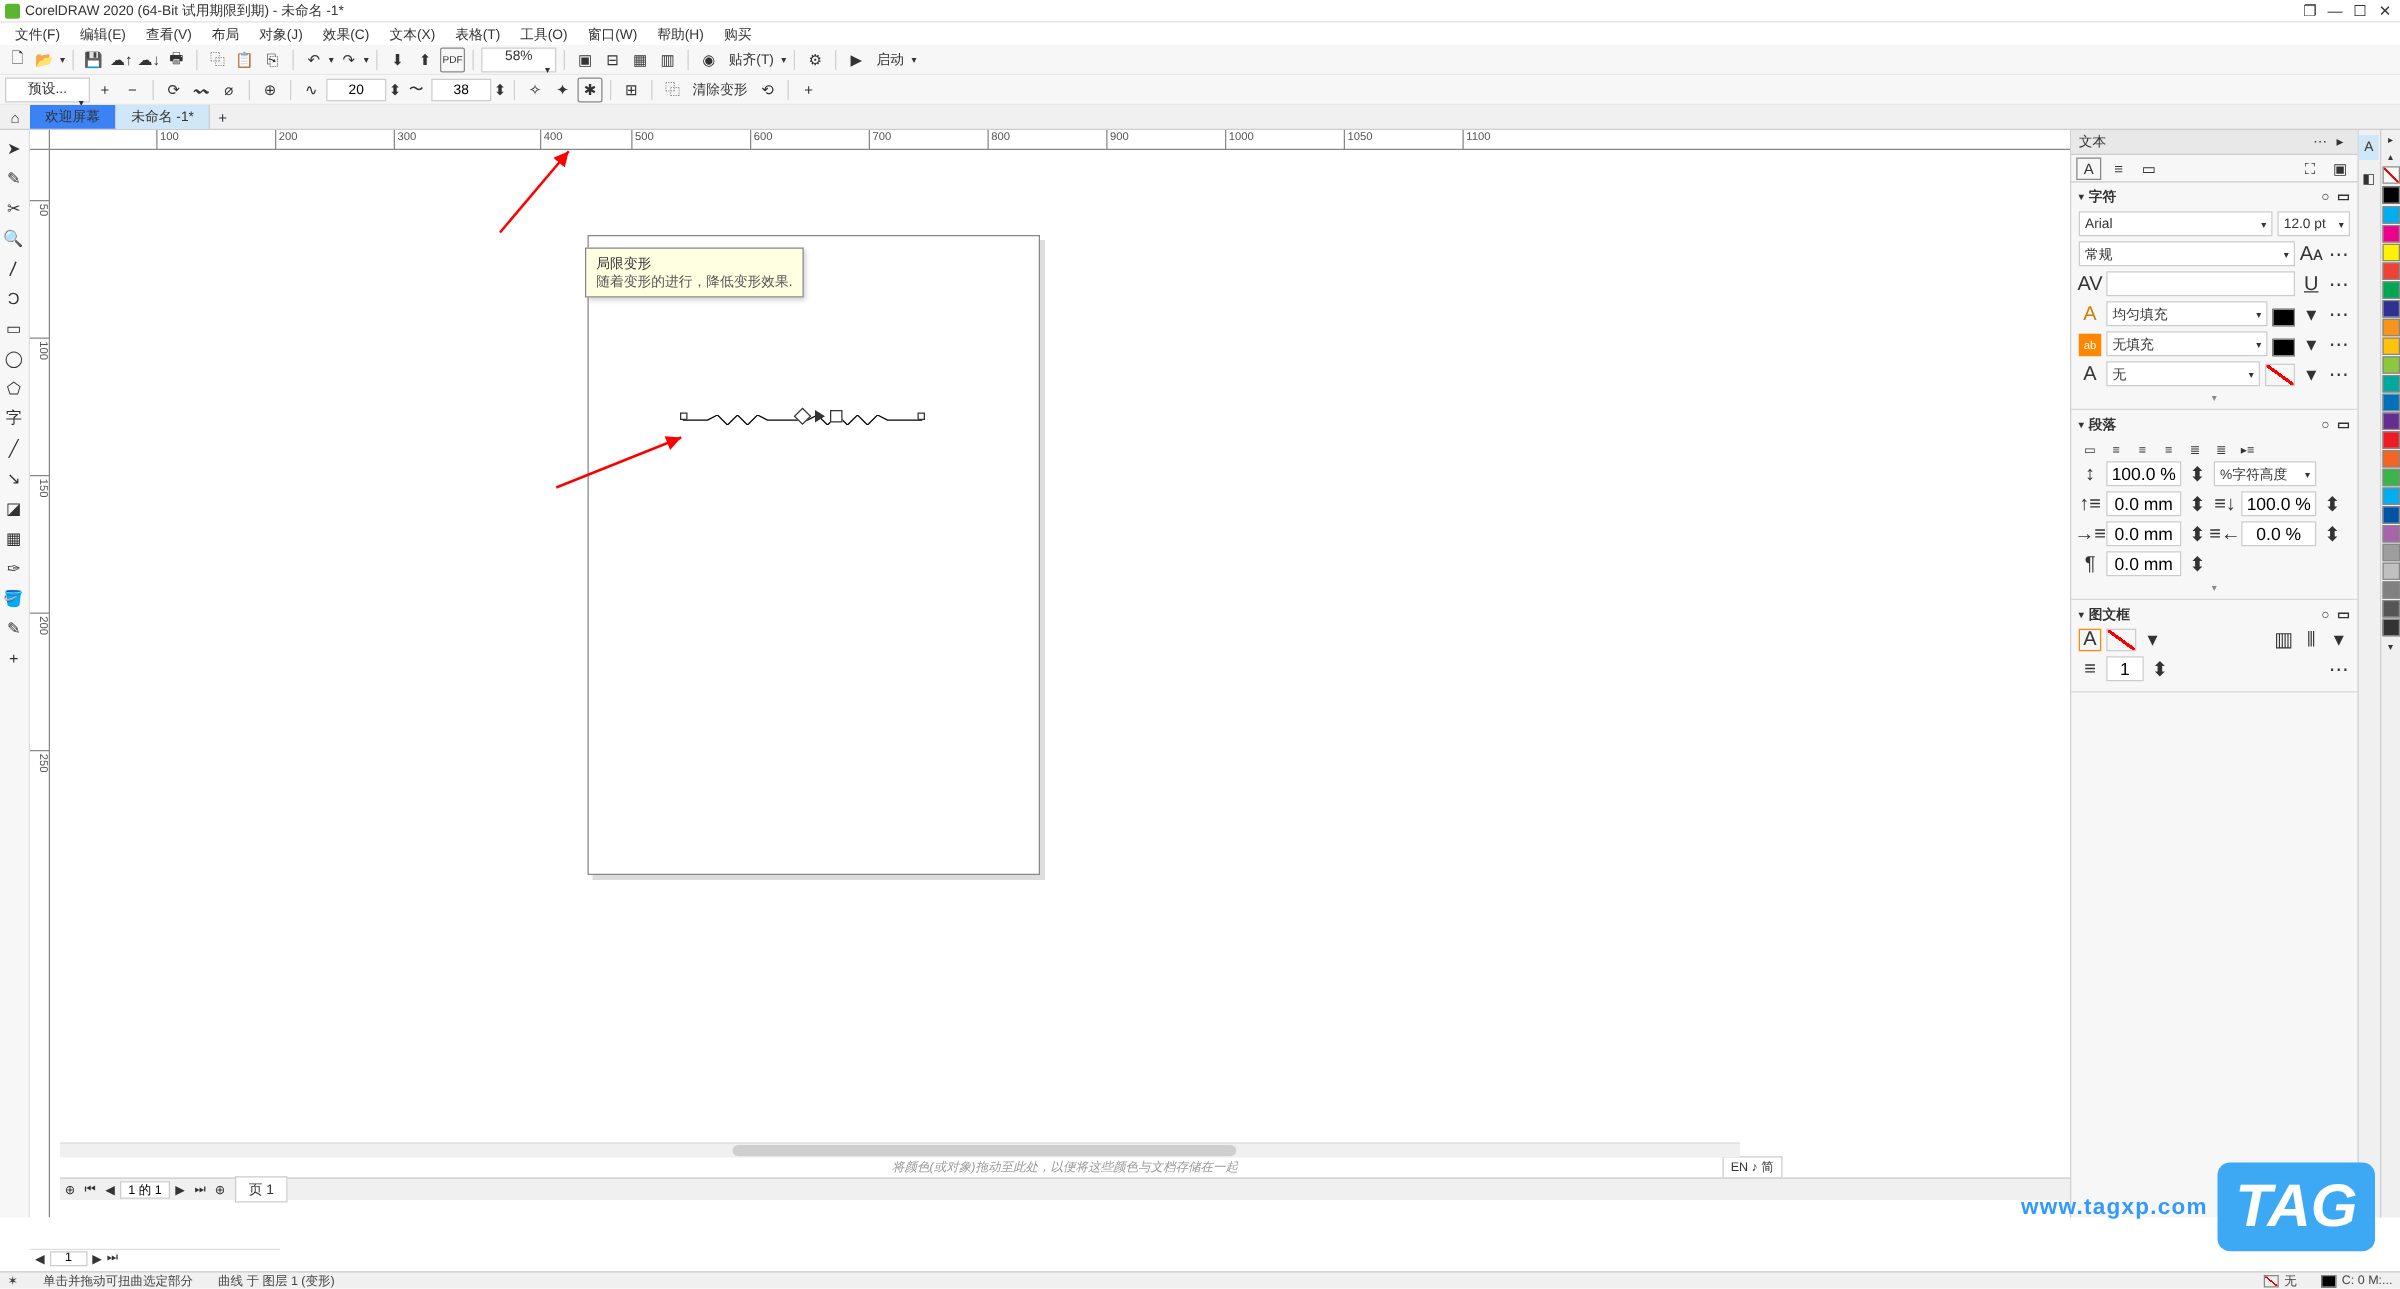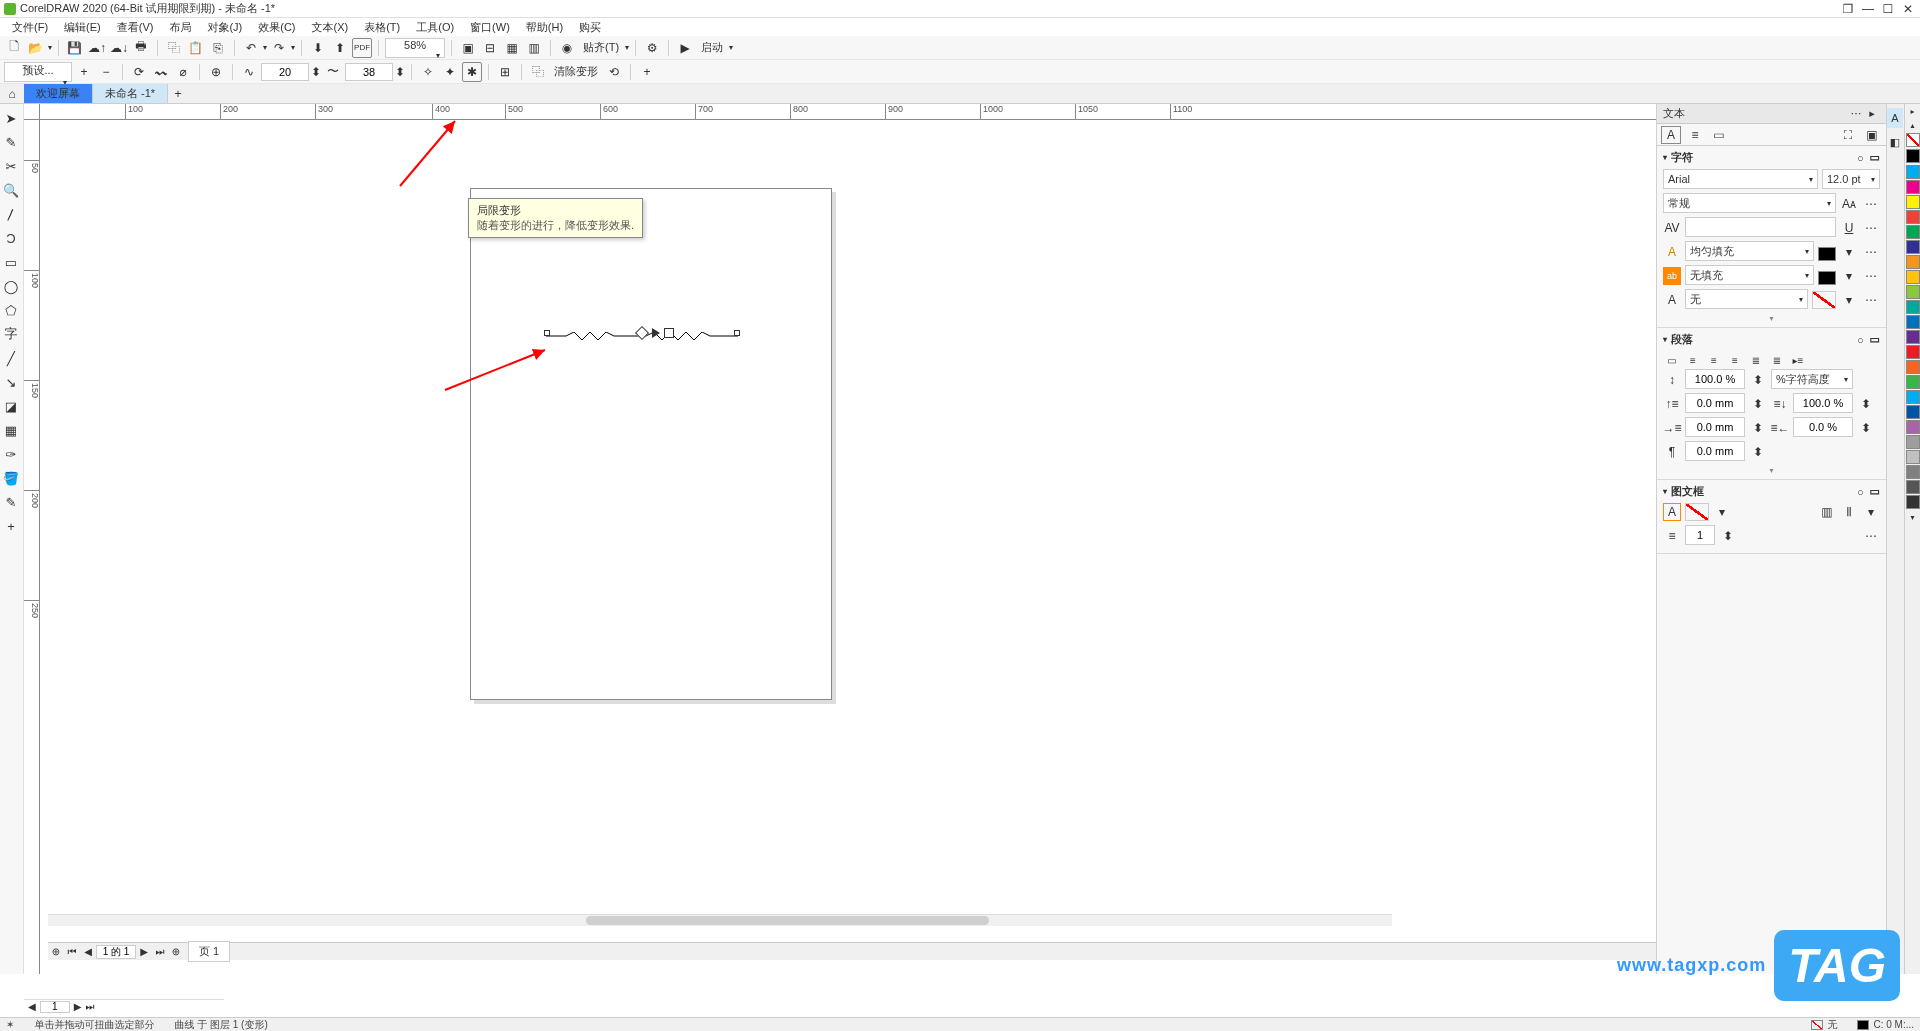--- a/index.html
+++ b/index.html
@@ -74,22 +74,22 @@
 .docker-header .spacer { flex: 1; }
 .docker-header .db { width: 16px; cursor: pointer; text-align: center; }
 .docker-tabs { height: 22px; display: flex; align-items: center; border-bottom: 1px solid #ccc; gap: 4px; padding: 0 4px; }
 .docker-tabs .dtab { width: 20px; height: 18px; display: flex; align-items: center; justify-content: center; cursor: pointer; }
 .docker-section { border-bottom: 1px solid #d8d8d8; padding: 4px 6px; }
 .docker-section .sec-head { display: flex; align-items: center; font-size: 11px; font-weight: bold; margin-bottom: 4px; }
 .docker-section .sec-head .caret { margin-right: 4px; font-size: 8px; }
 .docker-row { display: flex; align-items: flex-end; gap: 4px; margin-bottom: 4px; }
 .docker-row .dinput { flex: 1; height: 20px; border: 1px solid #ccc; background: #fff; font-size: 11px; padding: 0 4px; display: flex; align-items: center; }
 .docker-row .dselect { flex: 1; height: 20px; border: 1px solid #ccc; background: #fff; font-size: 11px; padding: 0 4px; display: flex; align-items: center; justify-content: space-between; }
-.docker-row .dsmall { width: 60px; height: 20px; border: 1px solid #ccc; background: #fff; font-size: 11px; text-align: center; }
-.docker-row .dicon { width: 18px; height: 18px; display: flex; align-items: center; justify-content: center; font-size: 12px; cursor: pointer; }
+.docker-row .dsmall { width: 60px; height: 20px; border: 1px solid #ccc; background: #fff; font-size: 14px; text-align: center; }
+.docker-row .dicon { width: 18px; height: 18px; display: flex; align-items: center; justify-content: center; font-size: 16px; cursor: pointer; }
 .docker-row .colswatch { width: 18px; height: 14px; background: #000; border: 1px solid #888; }
 .align-grid { display: flex; gap: 3px; flex-wrap: wrap; }
 .align-grid .abtn { width: 18px; height: 18px; border: 1px solid transparent; display: flex; align-items: center; justify-content: center; cursor: pointer; font-size: 10px; }
 .expand-bar { height: 10px; display: flex; justify-content: center; align-items: center; font-size: 8px; cursor: pointer; color: #888; }
 
 
 .palette { width: 16px; background: #f0f0f0; border-left: 1px solid #ccc; display: flex; flex-direction: column; }
 .palette .swatch { width: 14px; height: 14px; margin: 1px auto; border: 1px solid #888; cursor: pointer; }
 .palette .nocolor { position: relative; background: #fff; }
 .palette .nocolor::after { content: ""; position: absolute; left: 0; top: 0; right: 0; bottom: 0; background: linear-gradient(to top right, transparent 45%, red 45%, red 55%, transparent 55%); }
@@ -328,20 +328,24 @@
             <line x1="5" y1="70" x2="105" y2="30" stroke="red" stroke-width="2" marker-end="url(#ah2)"></line>
           </svg>
       </div>
     </div>
 
     <div class="tooltip">
       <div class="tt-title">局限变形</div>
       <div class="tt-desc">随着变形的进行，降低变形效果.</div>
     </div>
 
+    <div class="info-row">
+      <span>将颜色(或对象)拖动至此处，以便将这些颜色与文档存储在一起</span>
+      <div class="lang">EN ♪ 简</div>
+    </div>
 
     <div class="page-nav">
       <div class="pb">⊕</div>
       <div class="pb">⏮</div>
       <div class="pb">◀</div>
       <input value="1 的 1" style="">
       <div class="pb">▶</div>
       <div class="pb">⏭</div>
       <div class="pb">⊕</div>
       <div class="pgtab">页 1</div>

